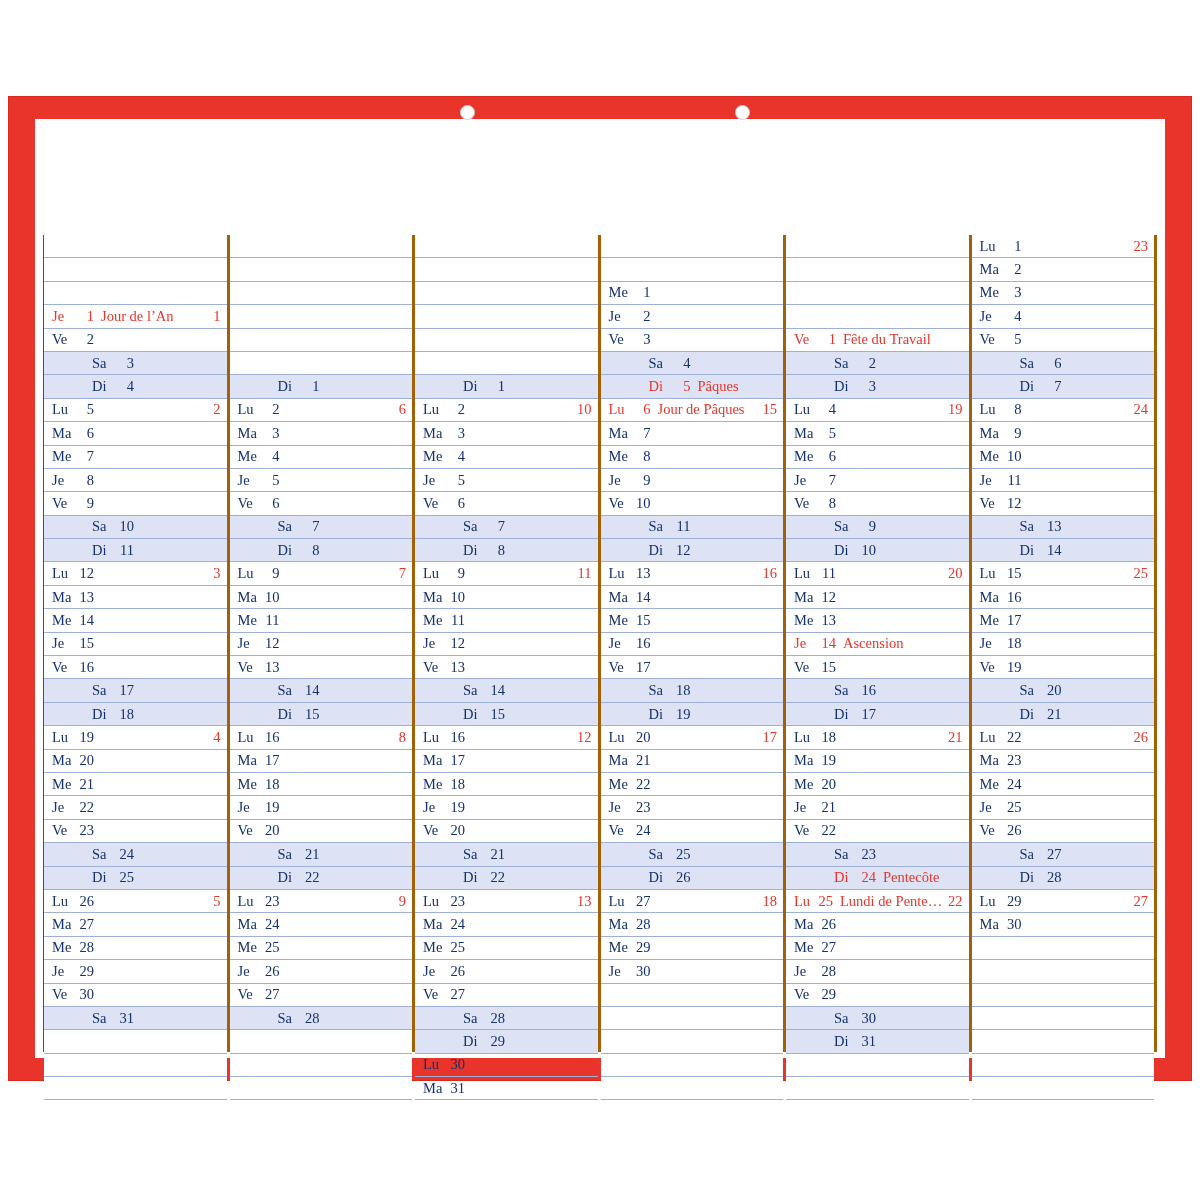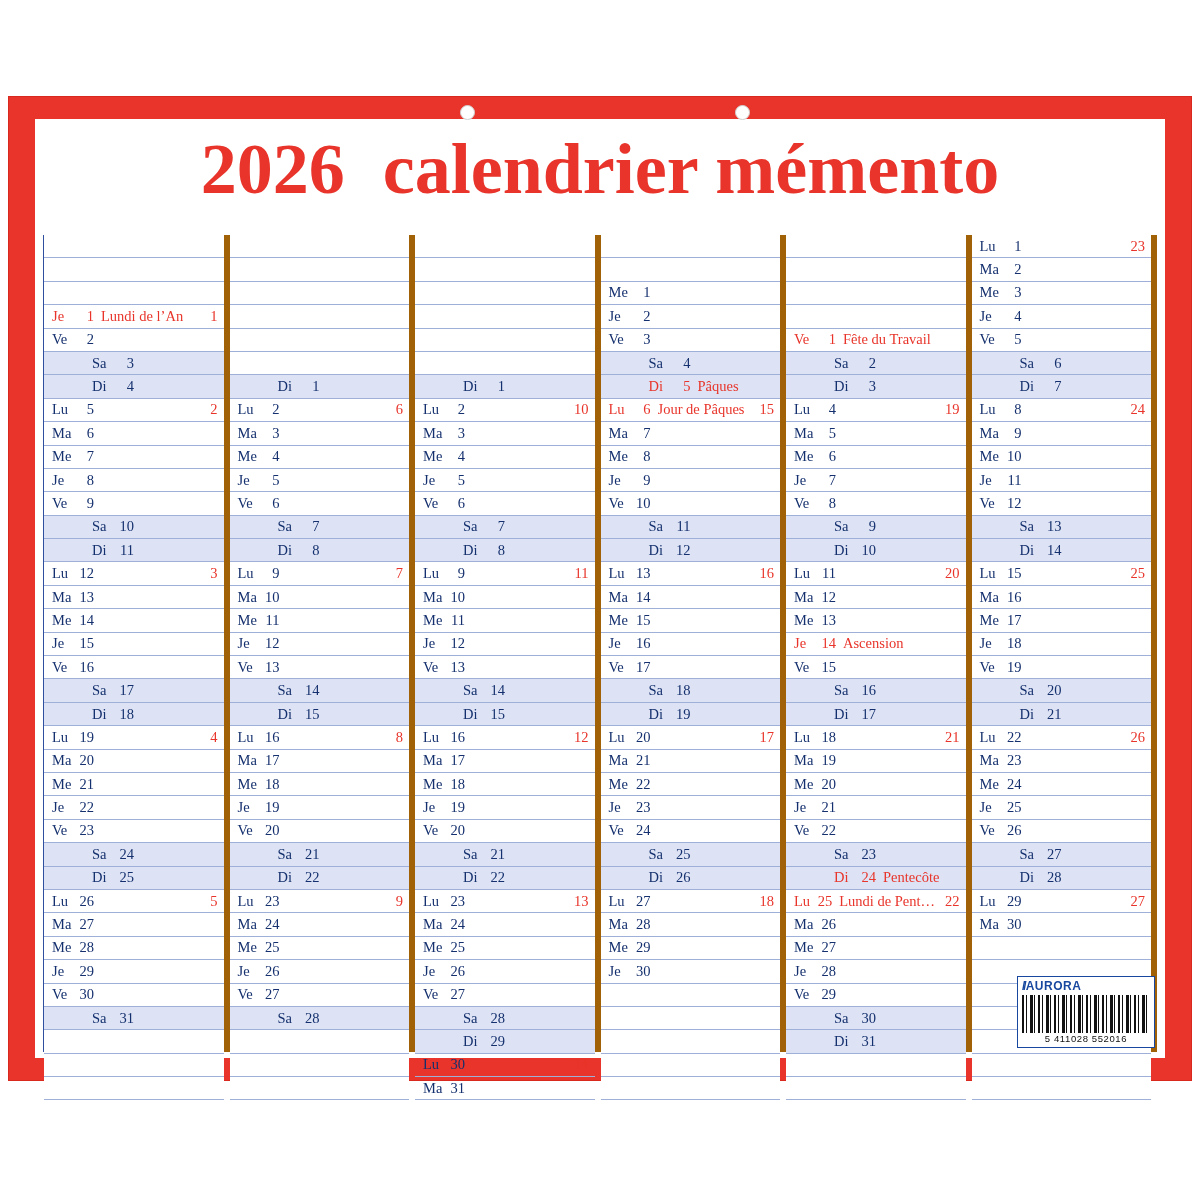--- a/index.html
+++ b/index.html
@@ -41,21 +41,21 @@
     white-space:nowrap;
   }
   .title .year{margin-right:38px;}
   .grid{
     position:absolute;left:8px;top:116px;right:8px;bottom:6px;
     display:flex;
     border-left:1px solid #2f4e9e;
   }
   .month{
     flex:1 1 0;
-    border-right:6px solid #a16207;
+    border-right:3px solid #a16207;
     display:flex;flex-direction:column;
     min-width:0;
   }
   .mhead{
     background:#17479e;
     color:#ffffff;
     font-size:22px;
     font-weight:bold;
     height:34px;
     line-height:34px;
@@ -122,23 +122,20 @@
 <body>
 
 <div class="page">
   <div class="poster">
     <div class="inner">
       <div class="holes">
         <div class="hole h1"></div>
         <div class="hole h2"></div>
       </div>
 
-      <div class="title">
-        <span class="year">2026</span><span>calendrier mémento</span>
-      </div>
 
       <div class="grid" id="months-grid">
           <div class="month">
             <div class="mhead"></div>
             <div class="rows">
               <div class="row empty">
                 <span class="dow"></span>
                 <span class="dnum"></span>
                 <span class="label"></span>
                 <span class="wk"></span>
@@ -151,21 +148,21 @@
               </div>
               <div class="row empty">
                 <span class="dow"></span>
                 <span class="dnum"></span>
                 <span class="label"></span>
                 <span class="wk"></span>
               </div>
               <div class="row holiday">
                 <span class="dow">Je</span>
                 <span class="dnum">1</span>
-                <span class="label">Lundi de l’An</span>
+                <span class="label">Jour de l’An</span>
                 <span class="wk">1</span>
               </div>
               <div class="row">
                 <span class="dow">Ve</span>
                 <span class="dnum">2</span>
                 <span class="label"></span>
                 <span class="wk"></span>
               </div>
               <div class="row weekend">
                 <span class="dow">Sa</span>
@@ -1491,20 +1488,15 @@
               <div class="row empty">
                 <span class="dow"></span>
                 <span class="dnum"></span>
                 <span class="label"></span>
                 <span class="wk"></span>
               </div>
             </div>
           </div>
         </div>
 
-      <div class="barcode-box">
-        <div class="brand"><span class="slash">//</span><span>AURORA</span></div>
-        <div class="bars"></div>
-        <div class="bcnum">5 411028 552016</div>
-      </div>
     </div>
   </div>
 </div>
 
 </body></html>

